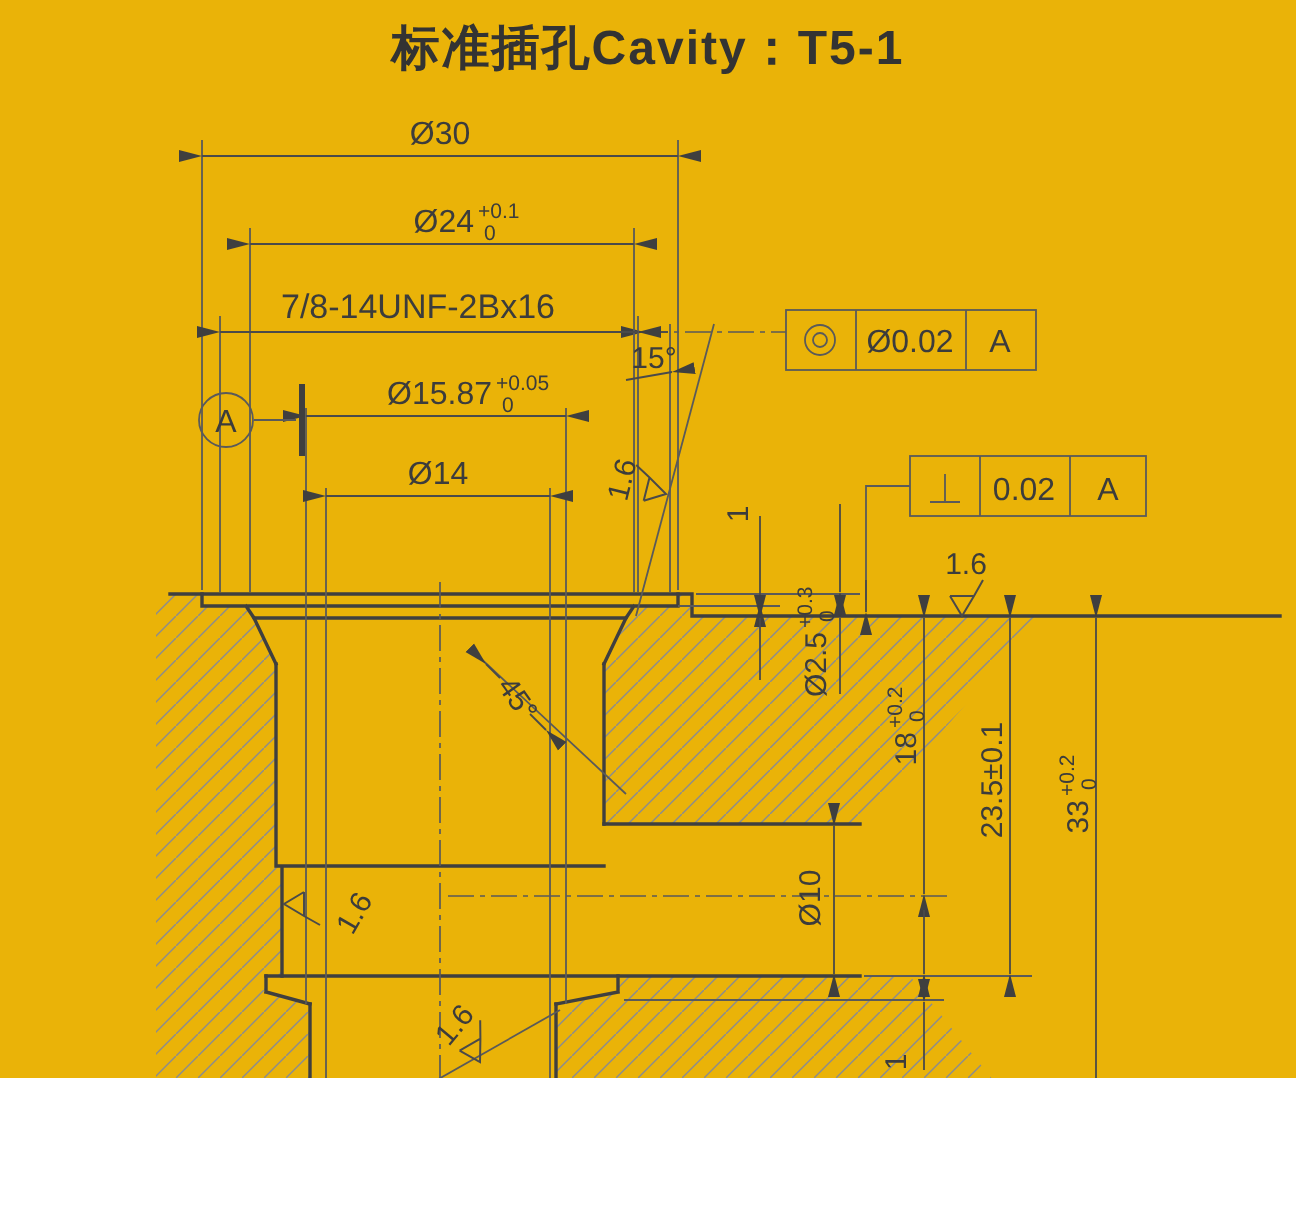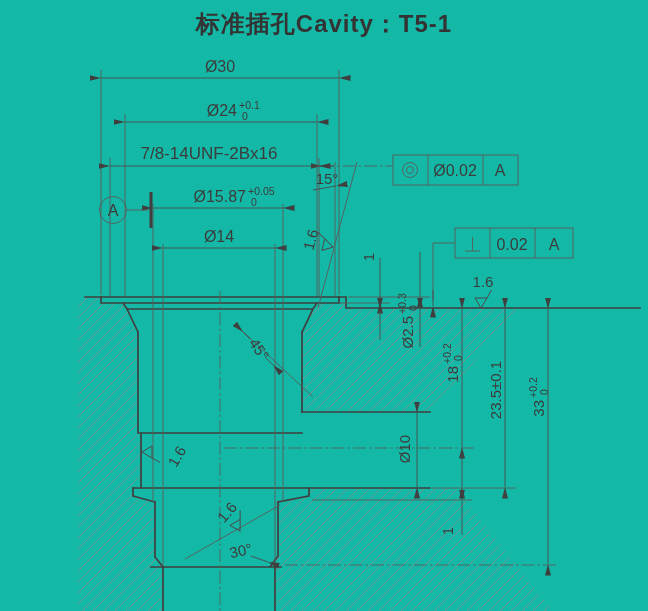--- a/index.html
+++ b/index.html
@@ -1,16 +1,16 @@
 <!DOCTYPE html>
 <html><head>
 <meta charset="utf-8">
 <style>
   html,body{margin:0;padding:0;background:#ffffff;}
-  .page{position:relative;width:648px;height:611px;background:#14b8a6;overflow:hidden;
+  .page{position:relative;width:648px;height:539px;background:#eab308;overflow:hidden;
         font-family:"Liberation Sans","DejaVu Sans",sans-serif;}
   .title{position:absolute;top:8px;left:0;width:648px;text-align:center;
          font-size:24px;font-weight:600;color:#333;letter-spacing:1px;}
   svg{position:absolute;top:0;left:0;}
   svg text{font-family:"Liberation Sans","DejaVu Sans",sans-serif;fill:#3c3c3c;}
   .thick{stroke:#3f3f3f;stroke-width:1.7;fill:none;stroke-linecap:square;}
   .thin{stroke:#5a5a5a;stroke-width:0.9;fill:none;}
   .dim{stroke:#4a4a4a;stroke-width:0.9;fill:none;
        marker-start:url(#ah);marker-end:url(#ah);}
   .dime{stroke:#4a4a4a;stroke-width:0.9;fill:none;marker-end:url(#ah);}

